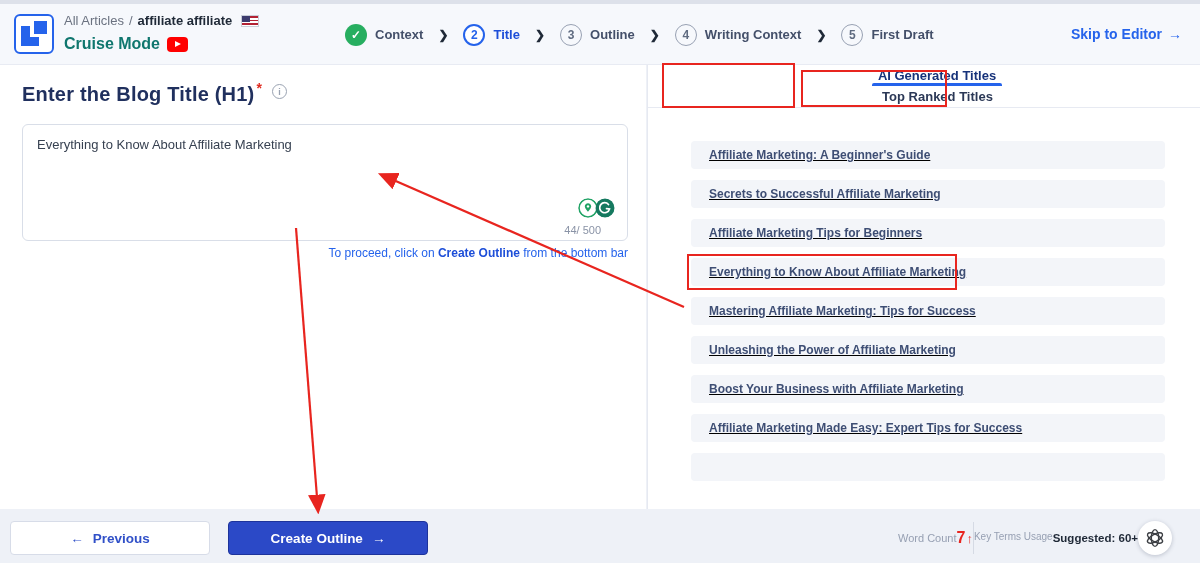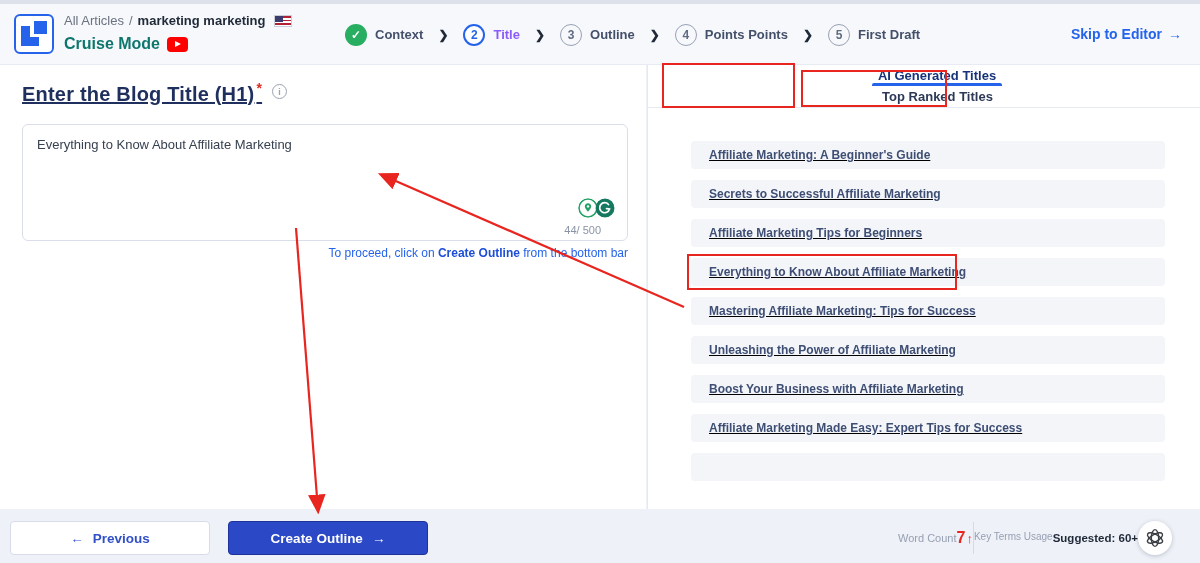--- a/index.html
+++ b/index.html
@@ -27,29 +27,29 @@
   .yt-icon { position:relative; width:21px; height:15px; background:#ff0000; border-radius:4px; }
   .yt-icon::after { content:""; position:absolute; left:8px; top:4px; border-left:6px solid #ffffff; border-top:3.5px solid transparent; border-bottom:3.5px solid transparent; }
 
   .stepper { position:absolute; left:345px; top:0; height:61px; display:flex; align-items:center; gap:15px; }
   .step { display:flex; align-items:center; gap:8px; cursor:pointer; }
   .step-circle { width:22px; height:22px; border-radius:50%; display:flex; align-items:center; justify-content:center; font-size:12px; }
   .step.done .step-circle { background:#27ae60; color:#ffffff; font-weight:700; font-size:12px; }
   .step.active .step-circle { background:#ffffff; border:2px solid #2563eb; color:#2563eb; font-weight:700; }
   .step.pending .step-circle { background:transparent; border:1.5px solid #98a1b3; color:#5f6b80; font-weight:600; }
   .step-label { font-size:13px; color:#44506a; font-weight:600; }
-  .step.active .step-label { color:#8b5cf6; font-weight:700; }
+  .step.active .step-label { color:#1d4ed8; font-weight:700; }
   .chev { font-size:12px; color:#1f2937; font-weight:700; }
 
   .skip-link { position:absolute; right:18px; top:22px; font-size:14px; font-weight:700; color:#2563eb; cursor:pointer; display:flex; gap:6px; }
 
   
   .left-pane { position:absolute; left:0; top:61px; width:646px; height:444px; background:#ffffff; }
   .heading-row { position:absolute; left:22px; top:15px; display:flex; align-items:flex-start; gap:10px; }
-  .page-title { font-size:20px; font-weight:700; color:#20305e; letter-spacing:0.2px;text-decoration:underline; }
+  .page-title { font-size:20px; font-weight:700; color:#20305e; letter-spacing:0.2px; }
   .required { color:#e02b20; font-size:14px; vertical-align:super; margin-left:2px; }
   .info-icon { width:15px; height:15px; margin-top:4px; border:1.2px solid #9aa3b2; border-radius:50%; color:#9aa3b2; font-size:9px; display:flex; align-items:center; justify-content:center; font-weight:700; cursor:pointer; }
   .info-icon::after { content:"i"; }
 
   .title-box { position:absolute; left:22px; top:59px; width:606px; height:117px; background:#ffffff; border:1px solid #d9dee8; border-radius:6px; cursor:text; }
   .title-box-text { padding:12px 14px; font-size:13px; color:#374151; }
   .ta-widgets { position:absolute; right:12px; bottom:22px; display:flex; }
   .w-icon { width:20px; height:20px; border-radius:50%; }
   .w-icon + .w-icon { margin-left:-3px; }
   .char-count { position:absolute; right:26px; bottom:4px; font-size:11px; color:#8a93a6; }
@@ -98,21 +98,21 @@
   <header class="header">
     <div class="logo">
       <div class="l1"></div>
       <div class="l2"></div>
       <div class="l3"></div>
     </div>
     <div class="crumbs">
       <div class="crumb-row1">
         <span class="crumb-parent">All Articles</span>
         <span class="crumb-sep">/</span>
-        <span class="crumb-current">marketing marketing</span>
+        <span class="crumb-current">affiliate affiliate</span>
         <span class="us-flag"></span>
       </div>
       <div class="crumb-row2">
         <span class="cruise-label">Cruise Mode</span>
         <span class="yt-icon"></span>
       </div>
     </div>
 
     <div class="stepper">
       <div class="step done">
@@ -125,21 +125,21 @@
         <span class="step-label">Title</span>
       </div>
       <span class="chev">❯</span>
       <div class="step pending">
         <span class="step-circle">3</span>
         <span class="step-label">Outline</span>
       </div>
       <span class="chev">❯</span>
       <div class="step pending">
         <span class="step-circle">4</span>
-        <span class="step-label">Points Points</span>
+        <span class="step-label">Writing Context</span>
       </div>
       <span class="chev">❯</span>
       <div class="step pending">
         <span class="step-circle">5</span>
         <span class="step-label">First Draft</span>
       </div>
     </div>
 
     <div class="skip-link">
       <span>Skip to Editor</span>

